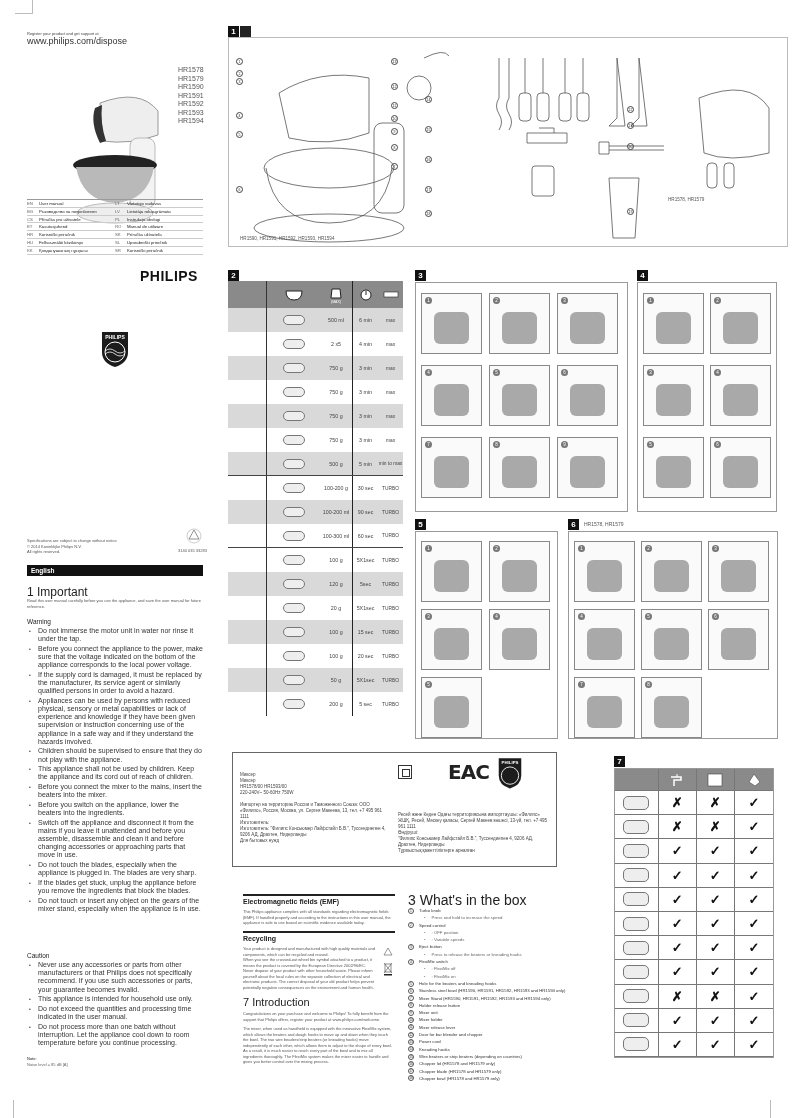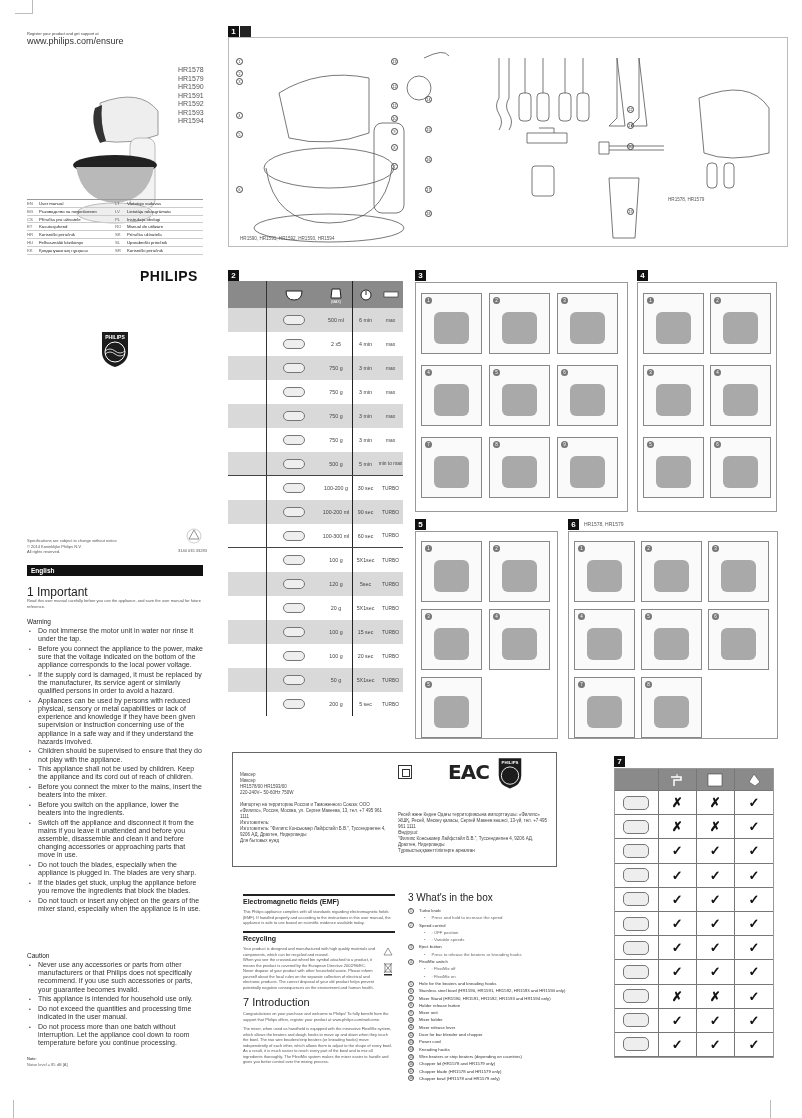--- a/index.html
+++ b/index.html
@@ -67,21 +67,21 @@
   .shield2{left:497px;top:756px;width:26px;height:34px}
   
   .hr{position:absolute;height:1.5px;background:#222}
   .h-sm{font-size:7px;font-weight:bold;color:#222}
   #emf-head{left:243px;top:898px}
   #emf-text{left:243px;top:909px;width:150px}
   #rec-head{left:243px;top:935px}
   #rec-text{left:243px;top:946px;width:140px}
   #intro-head{left:243px;top:996px;font-size:11px;color:#222}
   #intro-text{left:243px;top:1011px;width:150px}
-  #box-head{left:408px;top:892px;font-size:10px;color:#222}
+  #box-head{left:408px;top:892px;font-size:14px;color:#222}
   #box-list{left:408px;top:907px;width:190px}
   .bx{display:flex;align-items:flex-start;font-size:4.3px;line-height:7.3px;color:#333}
   .bx .c{width:6px;height:6px;border:0.6px solid #555;border-radius:50%;font-size:3.3px;line-height:5.2px;text-align:center;margin-right:5px;margin-top:0.6px;flex-shrink:0}
   .bx.sub{padding-left:16px;color:#666}
   .bx.sub:before{content:"•";margin-right:6px}
   
   #tbl7{left:614px;top:768px;width:160px;border:1px solid #999}
   .t7-row{display:flex;height:24.2px;border-bottom:1px solid #777}
   .t7-row.head{background:#8a8a8a;height:22px}
   .t7-c0{width:44px;border-right:1px solid #777;display:flex;align-items:center;justify-content:center}
@@ -90,21 +90,21 @@
   .ico-sketch{width:26px;height:14px;border:1px solid #777;border-radius:5px;background:#eee}
 </style>
 </head>
 <body>
 
 <div class="crop" style="left:15px;top:0;width:18px;height:14px;border-right-width:1px;border-bottom-width:1px"></div>
 <div class="crop" style="left:0;top:1100px;width:14px;height:18px;border-right-width:1px"></div>
 <div class="crop" style="left:770px;top:1100px;width:14px;height:18px;border-left-width:1px"></div>
 
 <div id="reg-label" class="abs">Register your product and get support at</div>
-<div id="reg-url" class="abs">www.philips.com/ensure</div>
+<div id="reg-url" class="abs">www.philips.com/dispose</div>
 <div id="models" class="abs">
   <div>HR1578</div>
   <div>HR1579</div>
   <div>HR1590</div>
   <div>HR1591</div>
   <div>HR1592</div>
   <div>HR1593</div>
   <div>HR1594</div>
 </div>
 <svg class="abs mixer-photo" viewBox="0 0 105 175">

